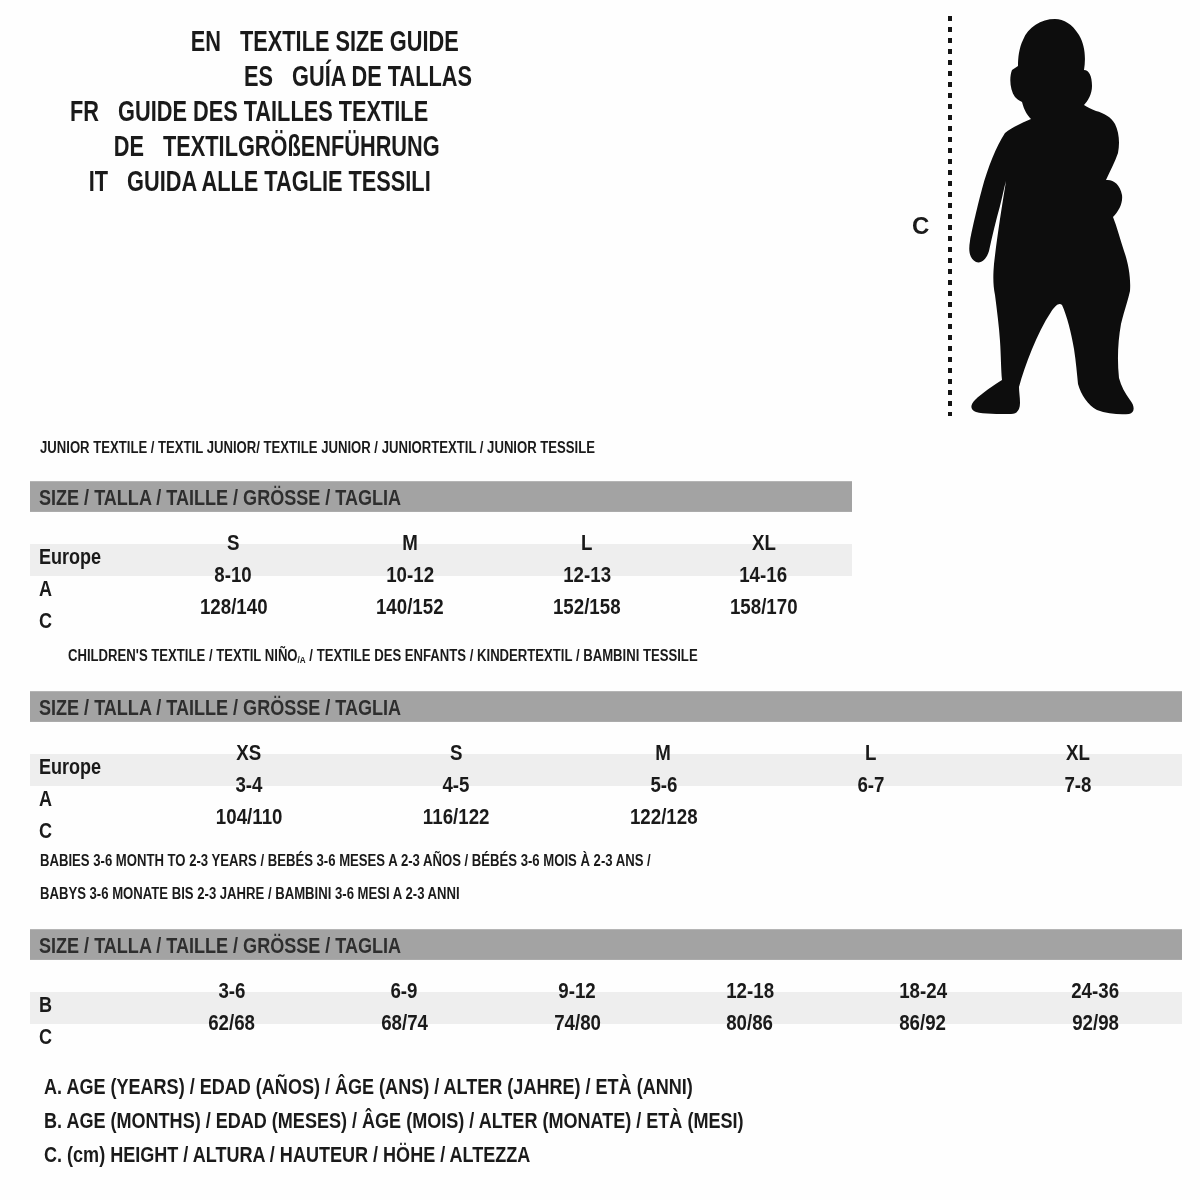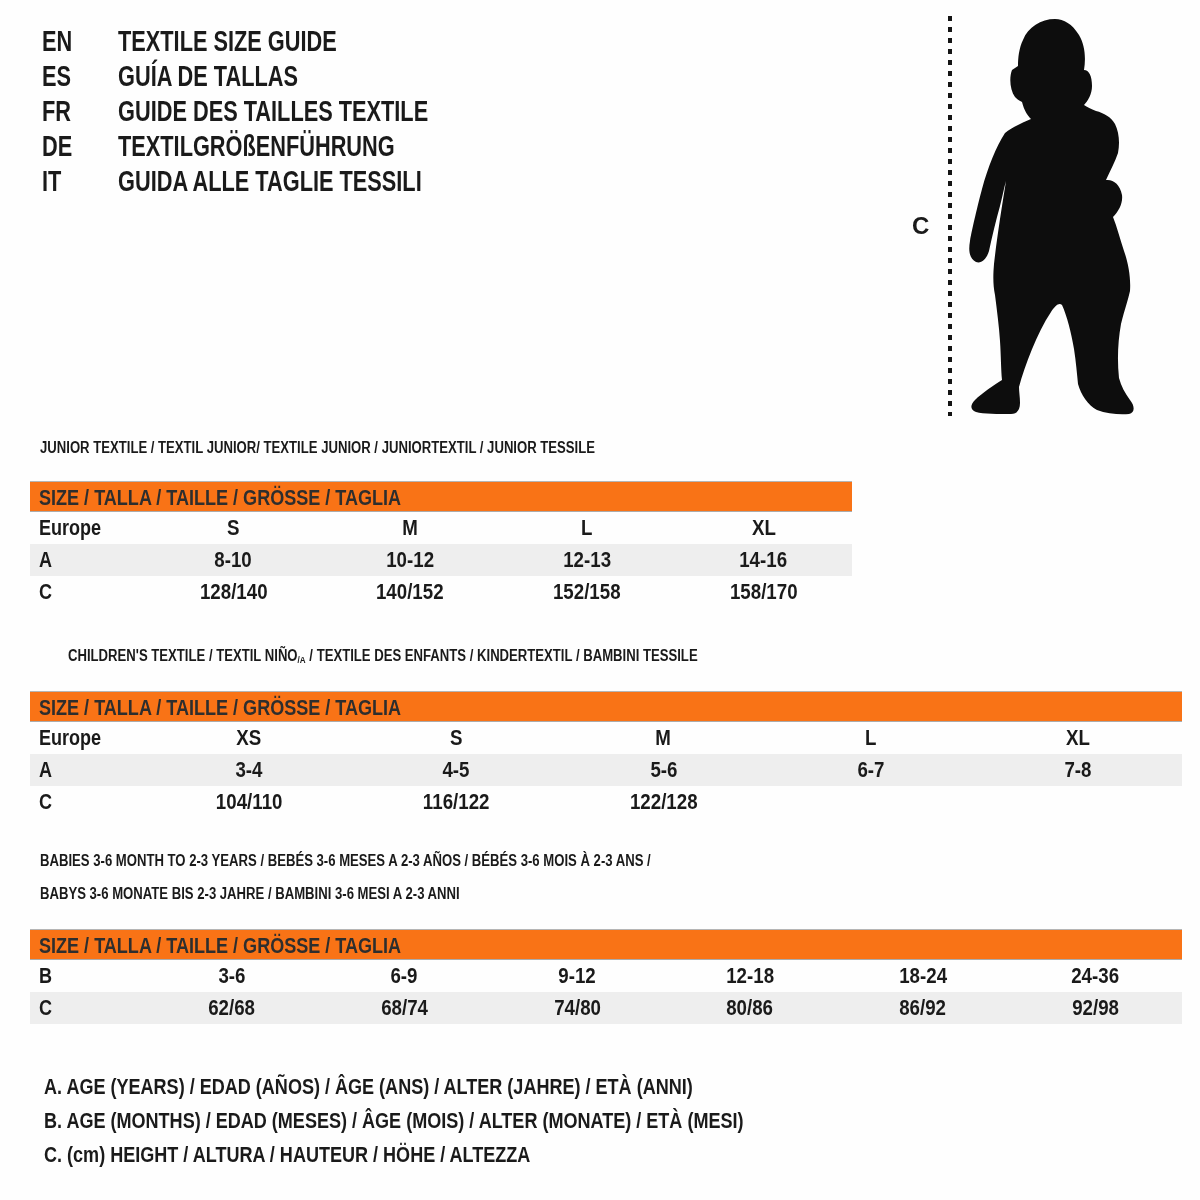--- a/index.html
+++ b/index.html
@@ -7,46 +7,46 @@
     position:relative;width:1200px;height:1200px;background:#fefefe;
     font-family:"Liberation Sans",sans-serif;font-weight:bold;color:#1a1a1a;
     overflow:hidden;
   }
   
   .cx{display:inline-block;transform:scaleX(0.82);transform-origin:left center;white-space:nowrap;}
   .cxc{display:inline-block;transform:scaleX(0.85);transform-origin:center center;white-space:nowrap;}
 
   
   .lang-list{position:absolute;left:42px;top:24px;}
-  .lang-line{height:35px;line-height:35px;font-size:29px;white-space:nowrap;}
+  .lang-line{height:35px;line-height:35px;font-size:29px;white-space:nowrap;text-align:right;}
   .lang-code{display:inline-block;width:76px;transform:scaleX(0.75);transform-origin:left center;}
   .lang-name{display:inline-block;transform:scaleX(0.75);transform-origin:left center;}
 
   
   .dash-line{position:absolute;left:948px;top:16px;width:4px;height:400px;
     background:repeating-linear-gradient(to bottom,#141414 0 5px,transparent 5px 11px);}
   .c-label{position:absolute;left:912px;top:212px;font-size:24px;}
   .toddler{position:absolute;left:967px;top:14px;}
 
   
   .sec-title{position:absolute;left:40px;font-size:16px;line-height:33px;white-space:nowrap;}
 
   
   .table{position:absolute;left:30px;}
-  .t-header{height:31px;line-height:31px;background:#f97316;
+  .t-header{height:31px;line-height:31px;background:#a3a3a3;
     border-top:1px solid #b5b5b5;border-bottom:1px solid #ababab;
     padding-left:9px;font-size:22px;color:#2e2e2e;box-sizing:border-box;}
   .t-row{display:grid;align-items:center;}
   .t4 .t-row{grid-template-columns:115px repeat(4,1fr);}
   .t5 .t-row{grid-template-columns:115px repeat(5,1fr);}
   .t6 .t-row{grid-template-columns:115px repeat(6,1fr);}
   .t-row{height:32px;font-size:22px;}
   .t-row.shaded{background:#eeeeee;}
   .cell{text-align:center;line-height:32px;}
-  .cell.label{text-align:left;padding-left:9px;}
+  .cell.label{text-align:left;padding-left:9px;margin-top:29px;}
 
   
   .legend{position:absolute;left:44px;top:1070px;}
   .legend-line{height:34px;line-height:34px;font-size:22px;white-space:nowrap;}
 
   .w1{width:822px;}
   .w2{width:1152px;}
   sub.small{font-size:0.62em;vertical-align:baseline;position:relative;top:0.18em;}
 </style>
 </head>

